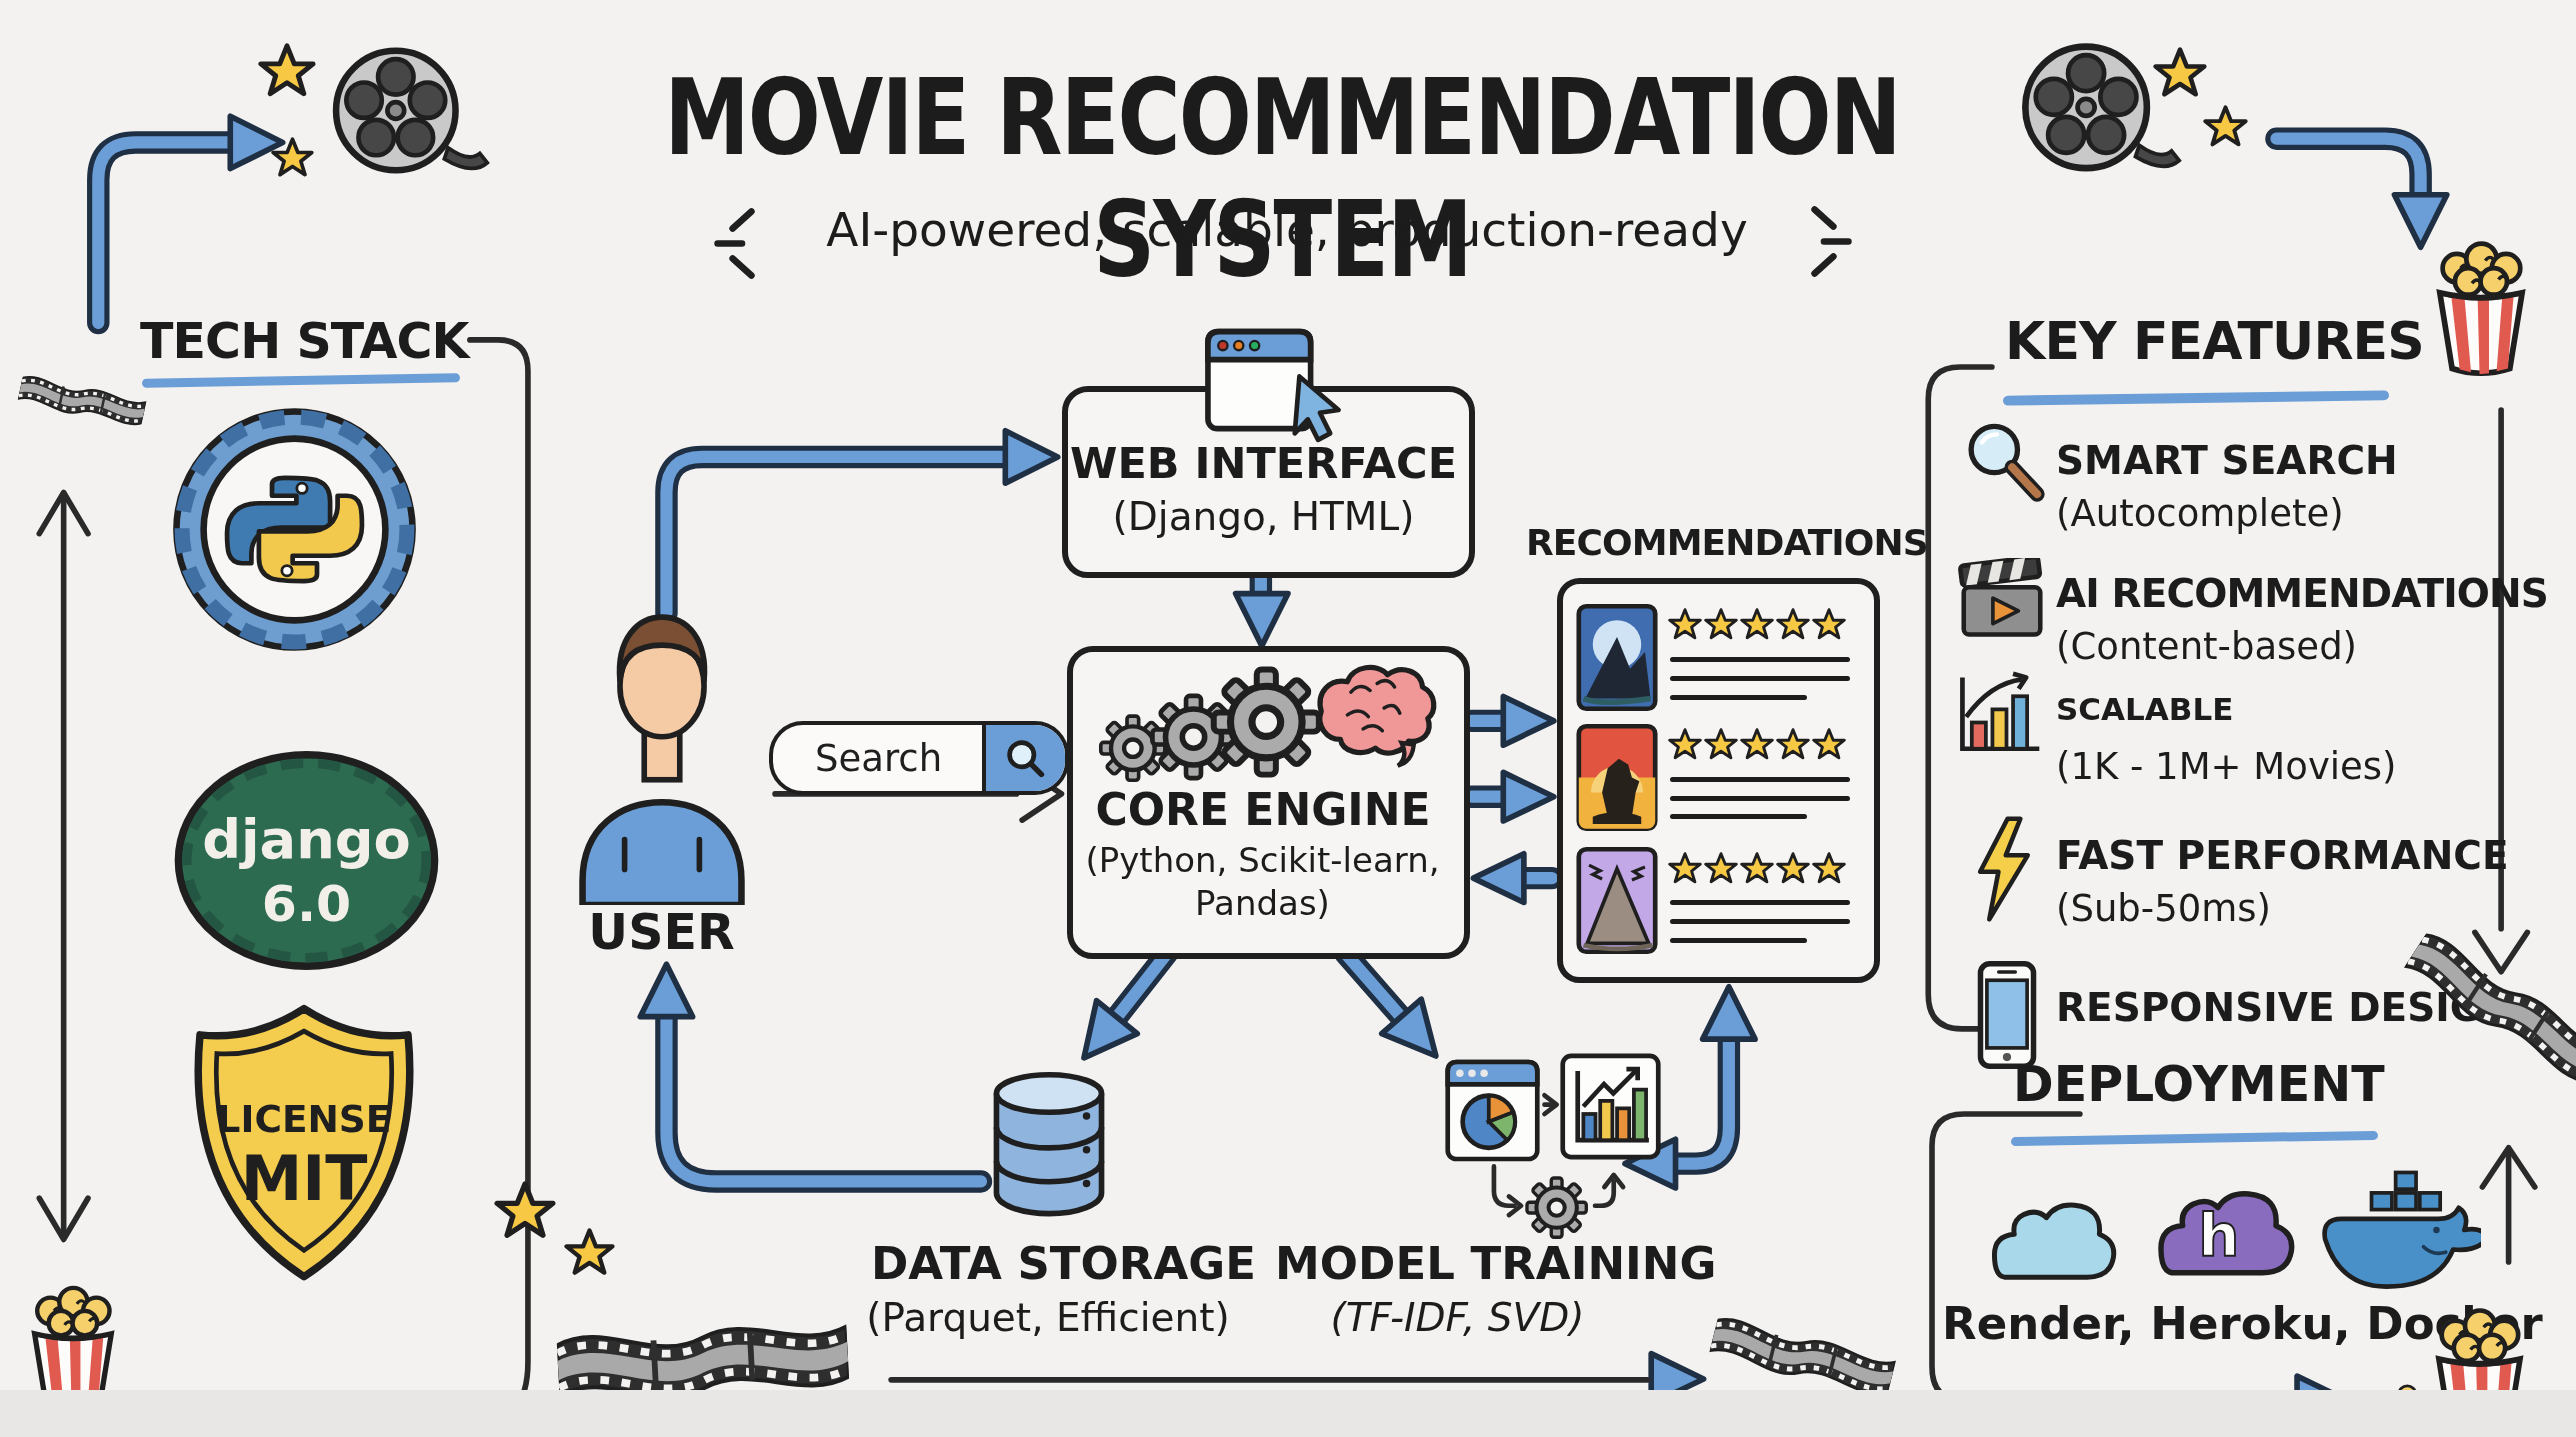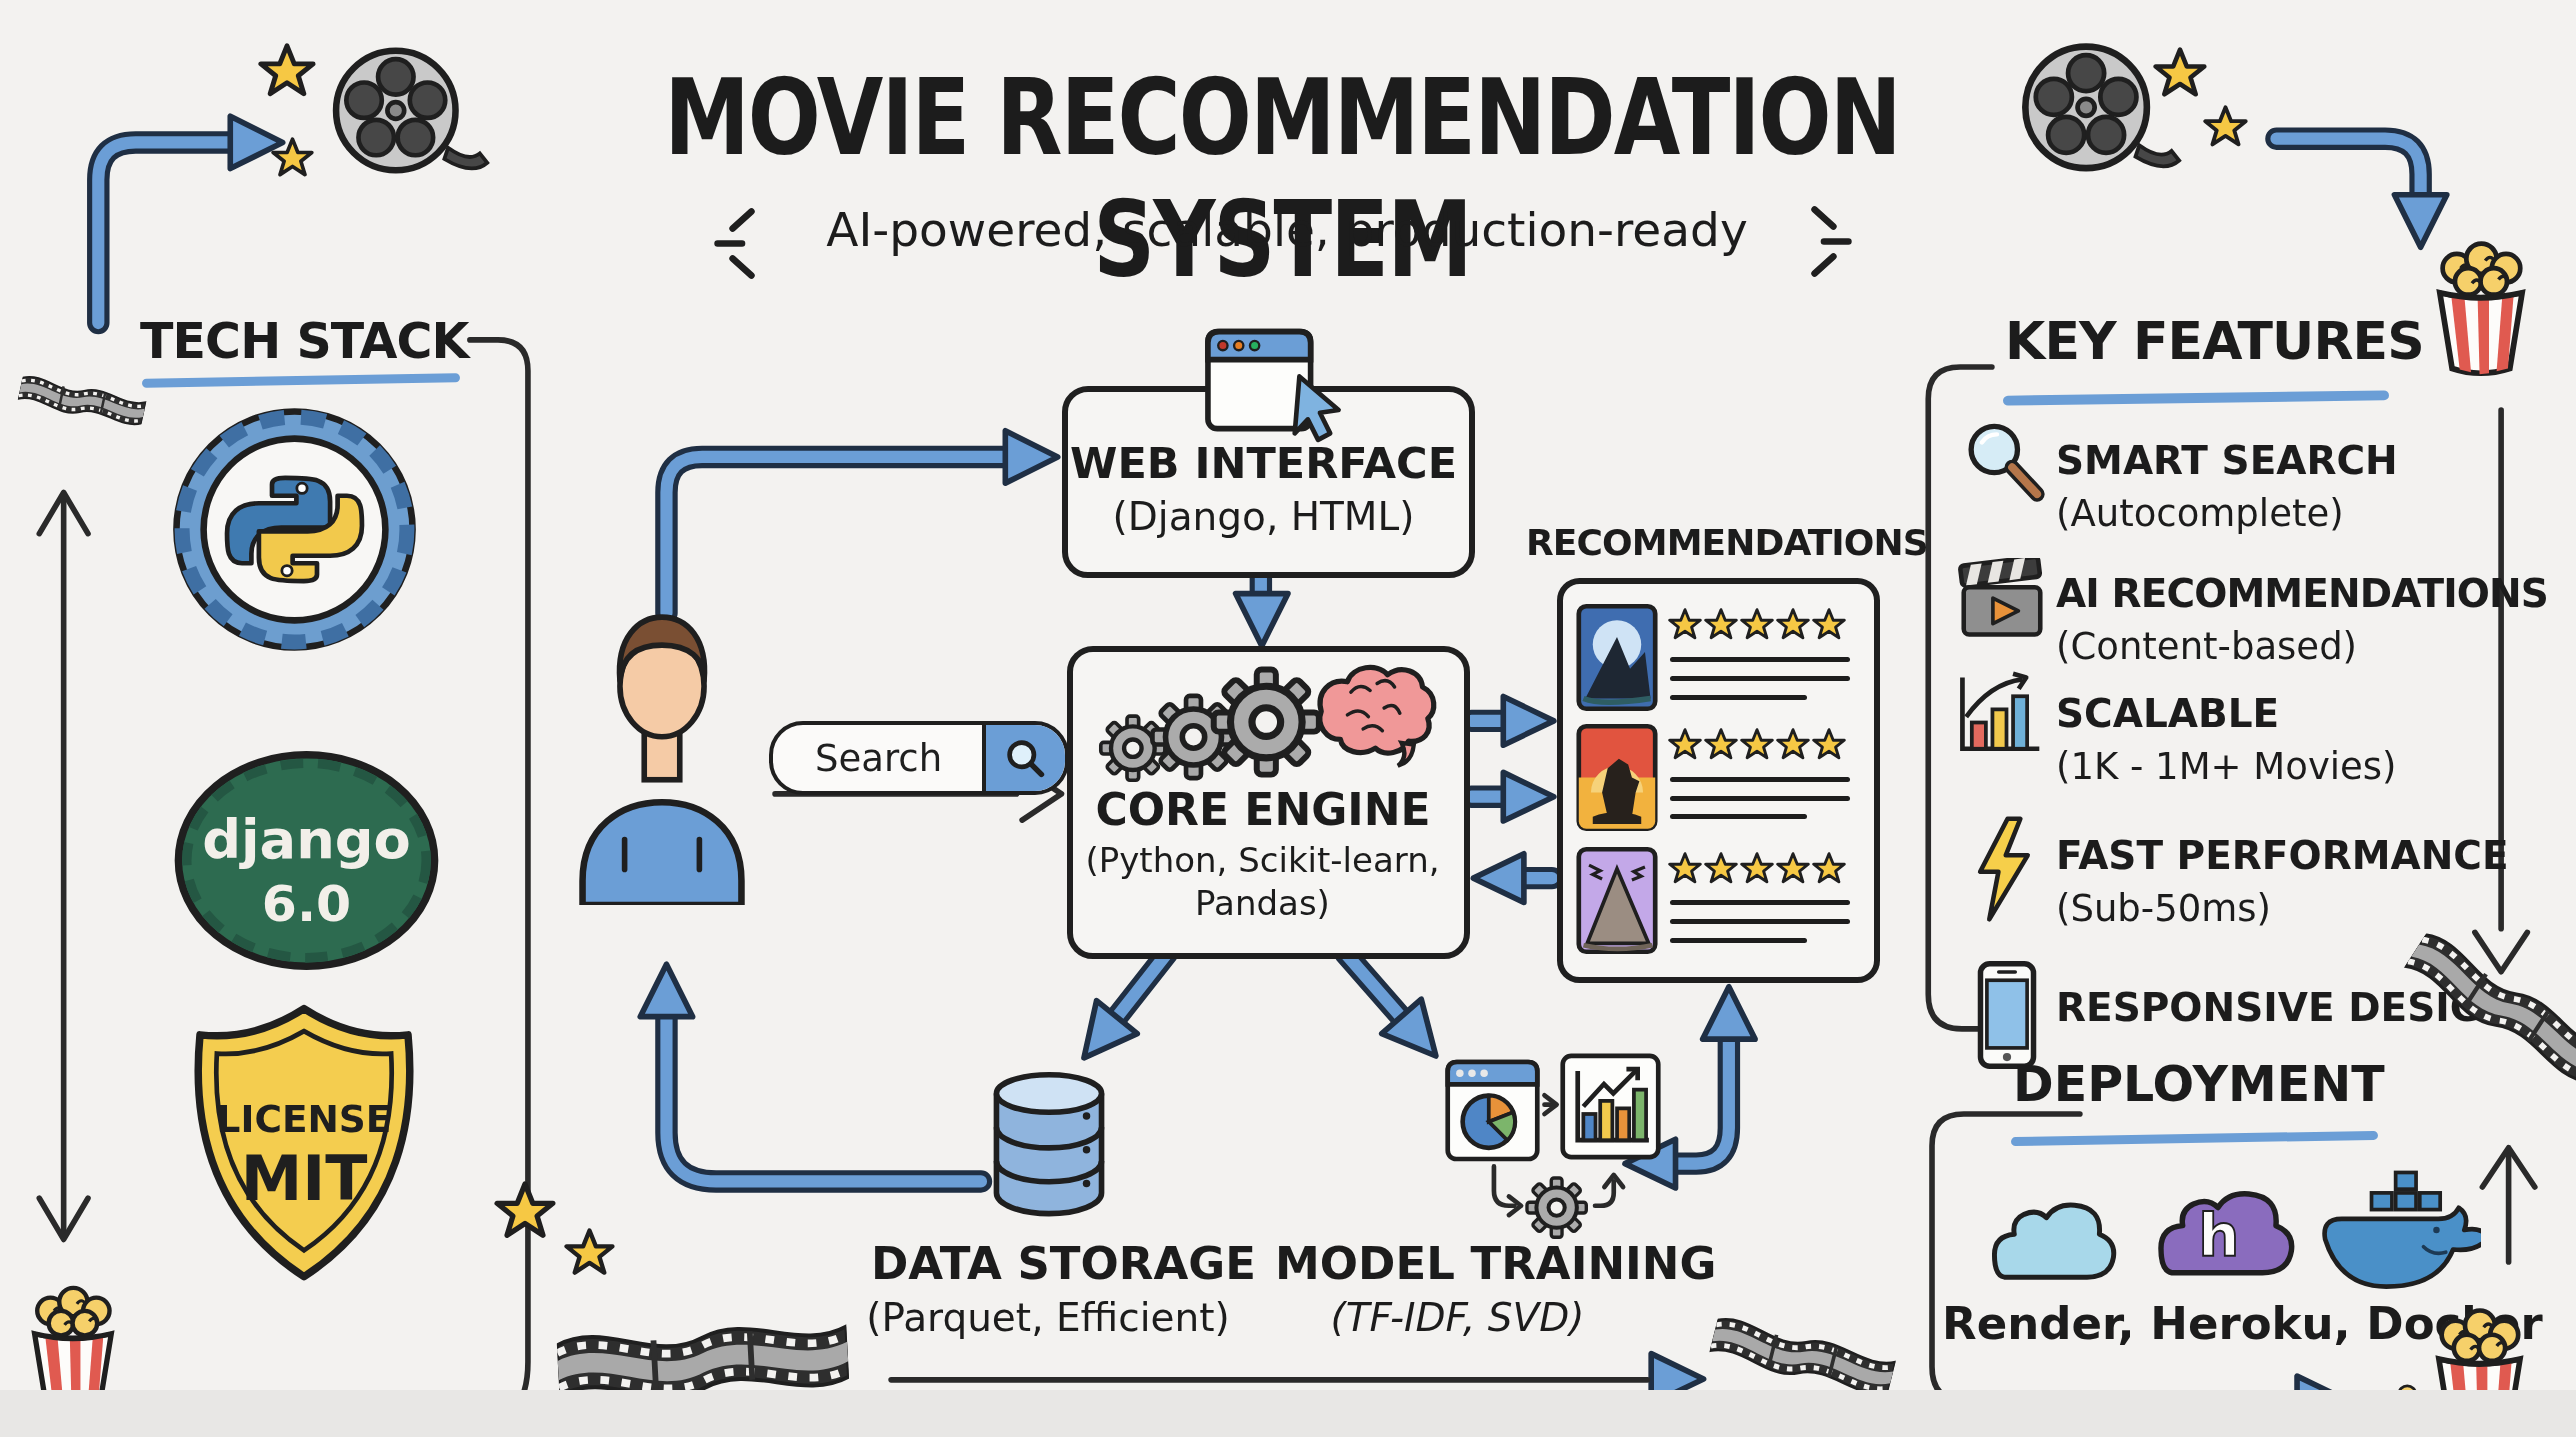--- a/index.html
+++ b/index.html
@@ -223,20 +223,21 @@
   <text x="129" y="210" text-anchor="middle" font-size="66" font-weight="700" fill="#1f1f1f">MIT</text>
 </svg>
 
 <svg class="abs" style="left:573px;top:604px" width="178" height="301" viewBox="0 0 190 322">
   <rect x="76" y="128" width="38" height="60" fill="#f5cba6" stroke="#1f1f1f" stroke-width="6"></rect>
   <path d="M10,322 L10,296 C10,238 52,212 95,212 C138,212 180,238 180,296 L180,322 Z" fill="#6b9ed6" stroke="#1f1f1f" stroke-width="7" stroke-linejoin="round"></path>
   <path d="M55,252 V284 M135,252 V284" stroke="#1f1f1f" stroke-width="6" stroke-linecap="round"></path>
   <ellipse cx="95" cy="88" rx="45" ry="54" fill="#f5cba6" stroke="#1f1f1f" stroke-width="6"></ellipse>
   <path d="M50,82 C46,36 70,14 95,14 C122,14 144,38 140,82 C140,58 124,44 95,44 C66,44 52,58 50,82 Z" fill="#7a4f33" stroke="#1f1f1f" stroke-width="6" stroke-linejoin="round"></path>
 </svg>
+<div class="abs hd ctr" style="left:521px;top:904px;width:281px;font-size:49px;">USER</div>
 
 <div class="abs" style="left:769px;top:721px;width:292px;height:66px;border:4.7px solid #1f1f1f;border-radius:34px;background:#fbfaf9;display:flex;align-items:center;overflow:hidden;">
   <span style="flex:1;padding-left:42px;font-size:37px;color:#1f1f1f;">Search</span>
   <span style="width:79px;height:66px;background:#6b9ed6;border-left:4.7px solid #1f1f1f;display:flex;align-items:center;justify-content:center;">
     <svg width="43" height="43" viewBox="0 0 46 46">
       <circle cx="19" cy="19" r="13" fill="#dff0fa" stroke="#1f1f1f" stroke-width="5"></circle>
       <path d="M29,29 L40,40" stroke="#1f1f1f" stroke-width="6" stroke-linecap="round"></path>
     </svg>
   </span>
 </div>
@@ -411,21 +412,21 @@
 <div class="abs nw" style="left:2056px;top:625px;font-size:37px;">(Content-based)</div>
 
 <svg class="abs" style="left:1953px;top:670px" width="92" height="90" viewBox="0 0 98 96">
   <path d="M10,8 V84 H92" fill="none" stroke="#1f1f1f" stroke-width="5"></path>
   <rect x="20" y="56" width="15" height="28" fill="#e36a5e" stroke="#1f1f1f" stroke-width="4"></rect>
   <rect x="42" y="42" width="15" height="42" fill="#f2c94c" stroke="#1f1f1f" stroke-width="4"></rect>
   <rect x="64" y="28" width="15" height="56" fill="#6fb1d8" stroke="#1f1f1f" stroke-width="4"></rect>
   <path d="M14,50 Q40,14 74,10" fill="none" stroke="#1f1f1f" stroke-width="5"></path>
   <path d="M64,4 L78,8 L70,20" fill="none" stroke="#1f1f1f" stroke-width="5" stroke-linejoin="round"></path>
 </svg>
-<div class="abs hd nw" style="left:2056px;top:691px;font-size:39px;text-align:right;">SCALABLE</div>
+<div class="abs hd nw" style="left:2056px;top:691px;font-size:31px;text-align:right;">SCALABLE</div>
 <div class="abs nw" style="left:2056px;top:745px;font-size:37px;">(1K - 1M+ Movies)</div>
 
 <svg class="abs" style="left:1971px;top:816px" width="64" height="107" viewBox="0 0 70 115">
   <polygon points="40,2 10,60 30,60 20,112 62,42 38,42 54,2" fill="#f6cf4a" stroke="#1f1f1f" stroke-width="5" stroke-linejoin="round"></polygon>
 </svg>
 <div class="abs hd nw" style="left:2056px;top:833px;font-size:39px;">FAST PERFORMANCE</div>
 <div class="abs nw" style="left:2056px;top:887px;font-size:37px;">(Sub-50ms)</div>
 
 <svg class="abs" style="left:1975px;top:960px" width="64" height="110" viewBox="0 0 70 120">
   <rect x="6" y="4" width="58" height="112" rx="10" fill="#fbfbf9" stroke="#1f1f1f" stroke-width="6"></rect>

